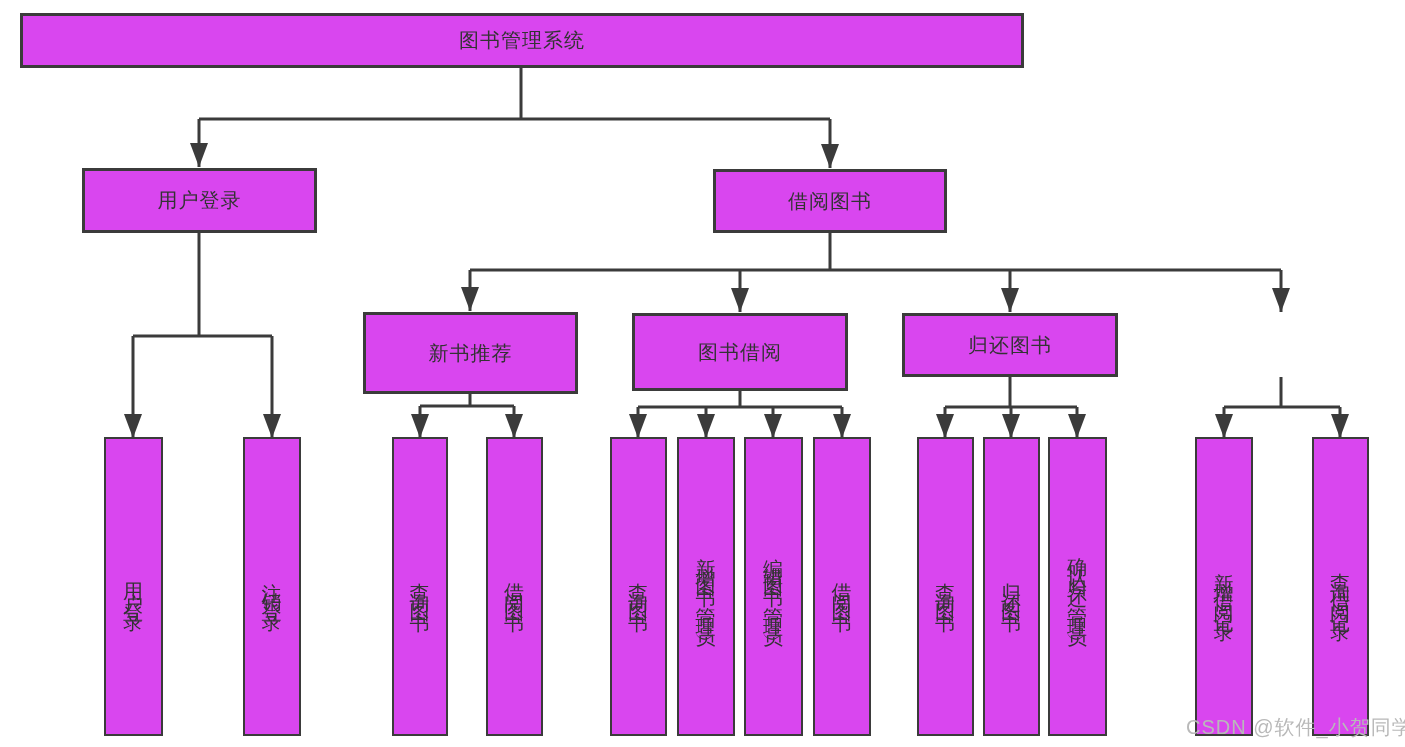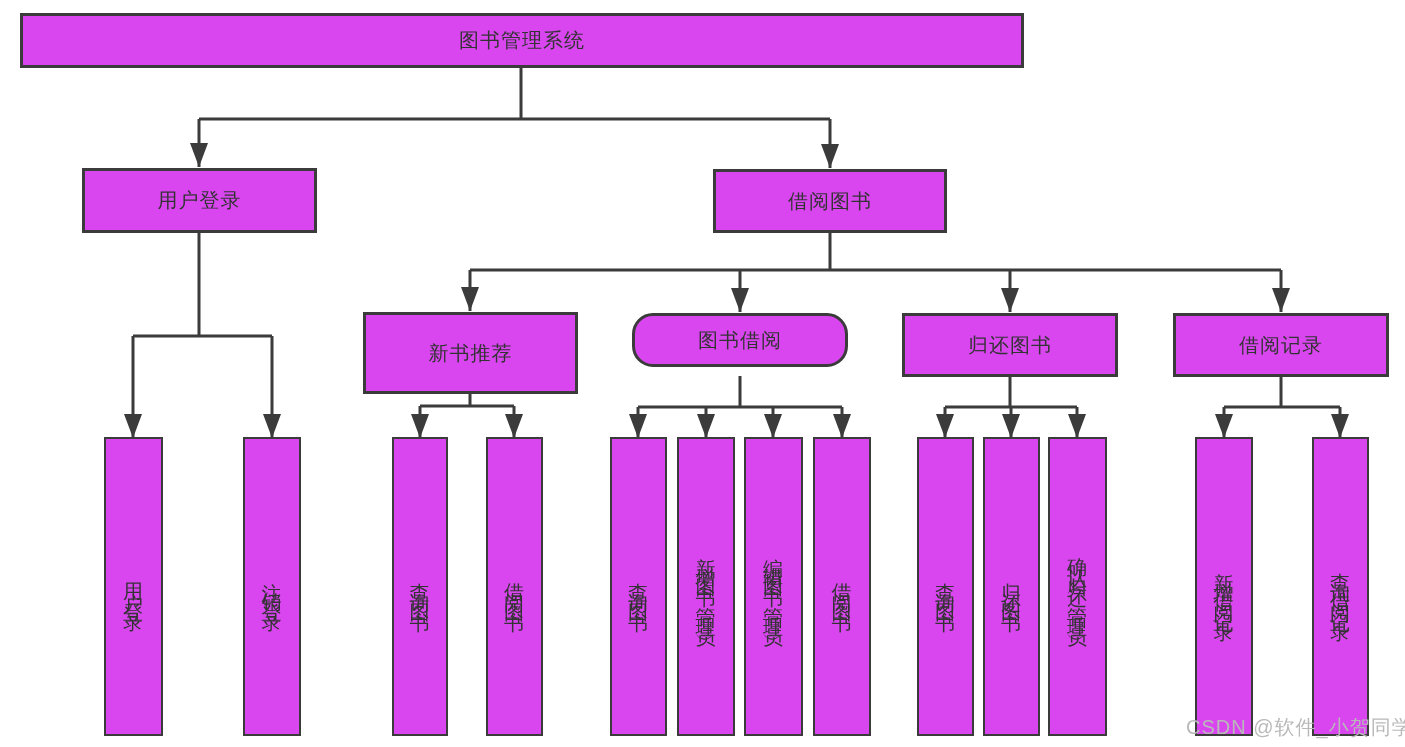--- a/index.html
+++ b/index.html
@@ -84,23 +84,22 @@
       <polygon points="1331,414 1349,414 1340,438"></polygon>
     </g>
   </svg>
 
   <div class="node h" style="left:20px; top:13px; width:1004px; height:55px;">图书管理系统</div>
 
   <div class="node h" style="left:82px; top:168px; width:235px; height:65px;">用户登录</div>
   <div class="node h" style="left:713px; top:169px; width:234px; height:64px;">借阅图书</div>
 
   <div class="node h" style="left:363px; top:312px; width:215px; height:82px;">新书推荐</div>
-  <div class="node h" style="left:632px; top:313px; width:216px; height:54px;border-radius:21px;">图书借阅</div>
+  <div class="node h" style="left:632px; top:313px; width:216px; height:78px;">图书借阅</div>
   <div class="node h" style="left:902px; top:313px; width:216px; height:64px;">归还图书</div>
-  <div class="node h" style="left:1173px; top:313px; width:216px; height:64px;">借阅记录</div>
 
   <div class="node leaf" style="left:104px; top:437px; width:59px; height:299px;">用户登录</div>
   <div class="node leaf" style="left:243px; top:437px; width:58px; height:299px;">注销登录</div>
 
   <div class="node leaf" style="left:392px; top:437px; width:56px; height:299px;">查询图书</div>
   <div class="node leaf" style="left:486px; top:437px; width:57px; height:299px;">借阅图书</div>
 
   <div class="node leaf" style="left:610px; top:437px; width:57px; height:299px;">查询图书</div>
   <div class="node leaf" style="left:677px; top:437px; width:58px; height:299px;">新增图书（管理员）</div>
   <div class="node leaf" style="left:744px; top:437px; width:59px; height:299px;">编辑图书（管理员）</div>

